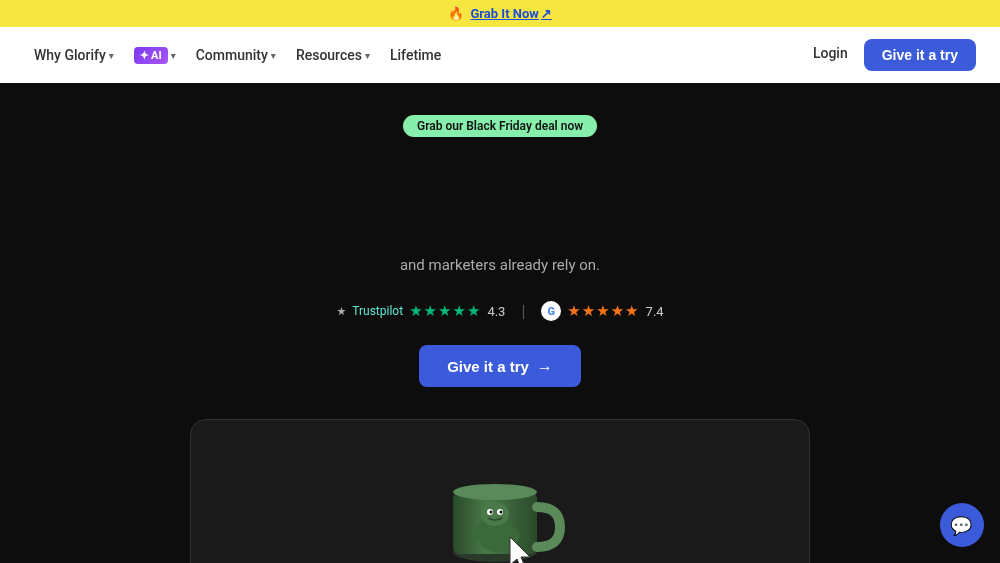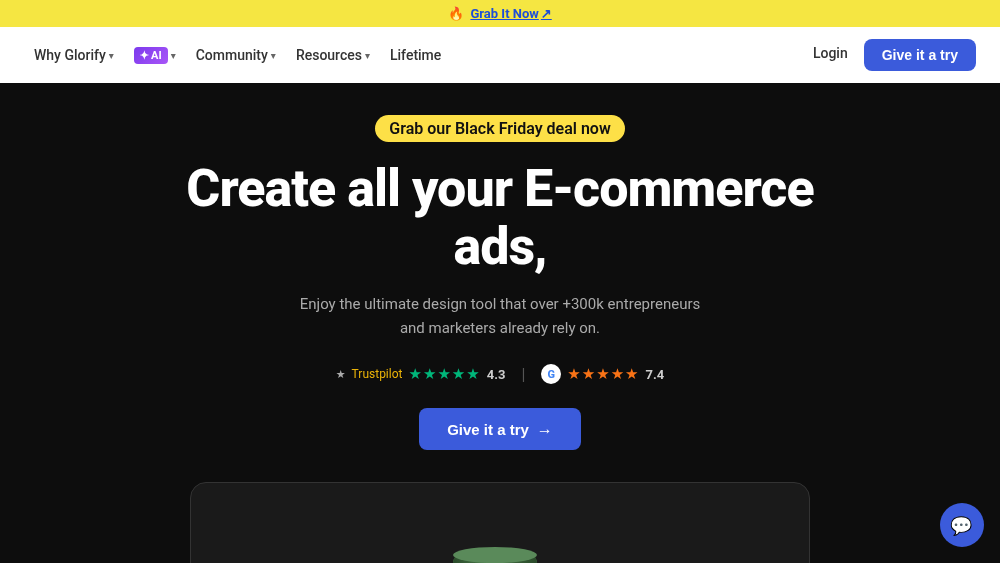--- a/index.html
+++ b/index.html
@@ -102,23 +102,23 @@
     
     .hero {
       background: #0d0d0d;
       display: flex;
       flex-direction: column;
       align-items: center;
       padding-top: 32px;
       position: relative;
     }
     .bf-badge {
-      background: #fde047;
+      background: #86efac;
       color: #111;
-      font-size: 16px;
+      font-size: 12px;
       font-weight: 600;
       padding: 4px 14px;
       border-radius: 20px;
       margin-bottom: 18px;
     }
     .hero-title {
       color: #ffffff;
       font-size: 52px;
       font-weight: 800;
       text-align: center;
@@ -143,21 +143,21 @@
     .trustpilot {
       display: flex;
       align-items: center;
       gap: 6px;
       font-size: 12px;
       color: #ccc;
     }
     .tp-logo { font-size: 11px; color: #aaa; }
     .stars-green { color: #00b67a; font-size: 15px; letter-spacing: 1px; }
     .stars-orange { color: #f97316; font-size: 15px; letter-spacing: 1px; }
-    .rating-num { color: #ccc; font-size: 13px; font-weight: 700; }
+    .rating-num { color: #ccc; font-size: 13px; font-weight: 400; }
     .g-icon {
       width: 20px; height: 20px;
       background: white;
       border-radius: 50%;
       display: flex; align-items: center; justify-content: center;
       font-size: 11px; font-weight: 800; color: #4285f4;
     }
     .separator { color: #555; }
     .hero-cta {
       background: #3b5bdb;
@@ -257,32 +257,32 @@
   <div class="nav-right">
     <div class="login-btn">Login</div>
     <button class="try-btn">Give it a try</button>
   </div>
 </nav>
 
 <section class="hero">
   <div class="bf-badge">Grab our Black Friday deal now</div>
 
   <h1 class="hero-title">
-    <span>Create all your E-commerce ads,</span><br>
+    <br>
   </h1>
 
   <p class="hero-subtitle">
-    <span>Enjoy the ultimate design tool that over +300k entrepreneurs</span><br>
+    <br>
     <span>and marketers already rely on.</span>
   </p>
 
   <div class="ratings-row">
     <div class="trustpilot">
       <span class="tp-logo">★</span>
-      <span style="font-size:12px;color:#eab308;">Trustpilot</span>
+      <span style="font-size:12px;color:#5eead4;">Trustpilot</span>
       <span class="stars-green">★★★★★</span>
       <span class="rating-num">4.3</span>
     </div>
     <span class="separator">|</span>
     <div class="trustpilot">
       <span class="g-icon">G</span>
       <span class="stars-orange">★★★★★</span>
       <span class="rating-num">7.4</span>
     </div>
   </div>

